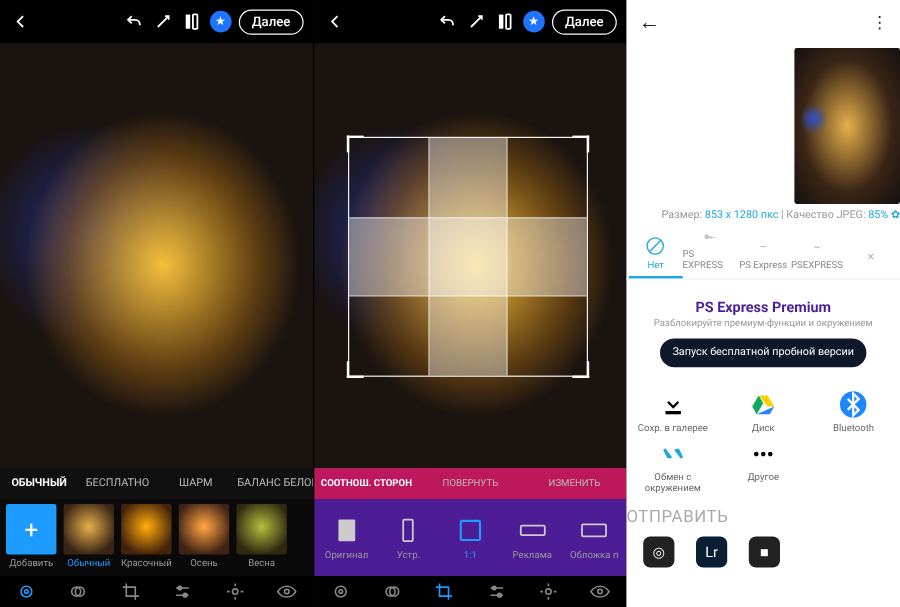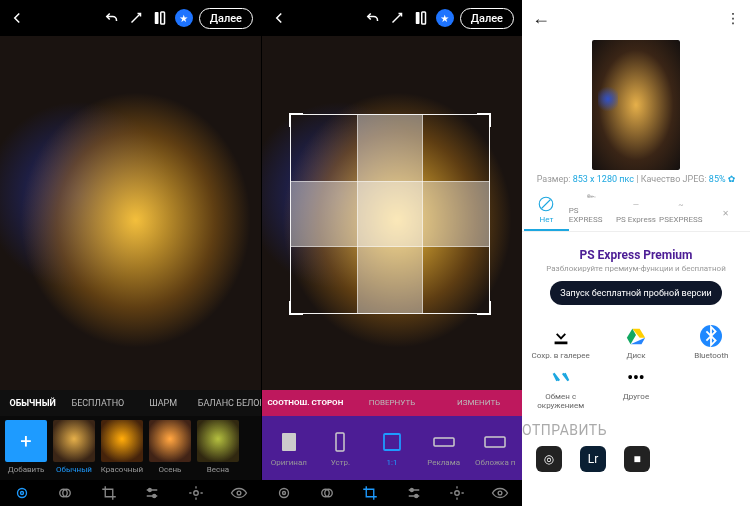--- a/index.html
+++ b/index.html
@@ -44,21 +44,21 @@
   .asptab.active{color:#fff;font-weight:700;}
   .ratios{display:flex;height:64px;background:#4c1d95;align-items:center;justify-content:flex-start;gap:10px;padding:0 6px;overflow:hidden;}
   .ritem{display:flex;flex-direction:column;align-items:center;gap:4px;width:44px;}
   .rshape{width:24px;height:24px;display:flex;align-items:center;justify-content:center;}
   .rlabel{font-size:8px;color:#999;white-space:nowrap;}
   .rlabel.sel{color:#1e9bff;}
   
   .p3top{height:36px;display:flex;align-items:center;justify-content:space-between;padding:0 10px;}
   .p3top .arr{font-size:18px;color:#222;}
   .p3top .dots{font-size:14px;color:#222;}
-  .preview{display:flex;flex-direction:column;align-items:center;gap:4px;padding:4px 0 4px 0;}
+  .preview{display:flex;flex-direction:column;align-items:flex-end;gap:4px;padding:4px 0 4px 0;}
   .pimg{width:88px;height:130px;background:radial-gradient(ellipse at 50% 50%,#e6b04a 0%,#3a2516 60%,#14100f 100%);border-radius:2px;position:relative;}
   .pimg::after{content:"";position:absolute;left:6px;top:44px;width:20px;height:30px;background:radial-gradient(circle,#3050c8,transparent 70%);}
   .pinfo{font-size:9px;color:#999;}
   .pinfo .ln{color:#1da7e0;}
   .wmtabs{display:flex;border-bottom:1px solid #eee;padding:0 2px;height:44px;align-items:flex-end;}
   .wmt{flex:1;display:flex;flex-direction:column;align-items:center;gap:2px;font-size:8px;color:#888;padding-bottom:5px;border-bottom:2px solid transparent;}
   .wmt.active{color:#1da7e0;border-bottom-color:#1da7e0;}
   .wmt .l{height:18px;display:flex;align-items:center;font-size:8px;color:#bbb;}
   .premium{margin:16px 8px 8px 8px;text-align:center;}
   .ptitle{font-size:12px;font-weight:700;color:#4c1d95;}
@@ -340,21 +340,21 @@
         <div class="l" style="font-style:italic;color:#aaa;">~</div>
         <span>PSEXPRESS</span>
       </div>
     <div class="wmt">
         <div class="l" style="color:#aaa;">✕</div>
         <span></span>
       </div>
   </div>
   <div class="premium">
     <div class="ptitle">PS Express Premium</div>
-    <div class="psub">Разблокируйте премиум-функции и бесплатной</div>
+    <div class="psub">Разблокируйте премиум-функции и окружением</div>
     <div class="pbtn">Запуск бесплатной пробной версии</div>
   </div>
   <div class="shares">
     <div class="sitem">
         <div class="sic" style="color:#000;">
           <svg viewBox="0 0 24 24" fill="currentColor">
             <path d="M12 3v10l4-4 1.4 1.4L12 16 6.6 10.4 8 9l4 4V3h0z"></path>
             <rect x="5" y="18" width="14" height="3"></rect>
           </svg>
         </div>

